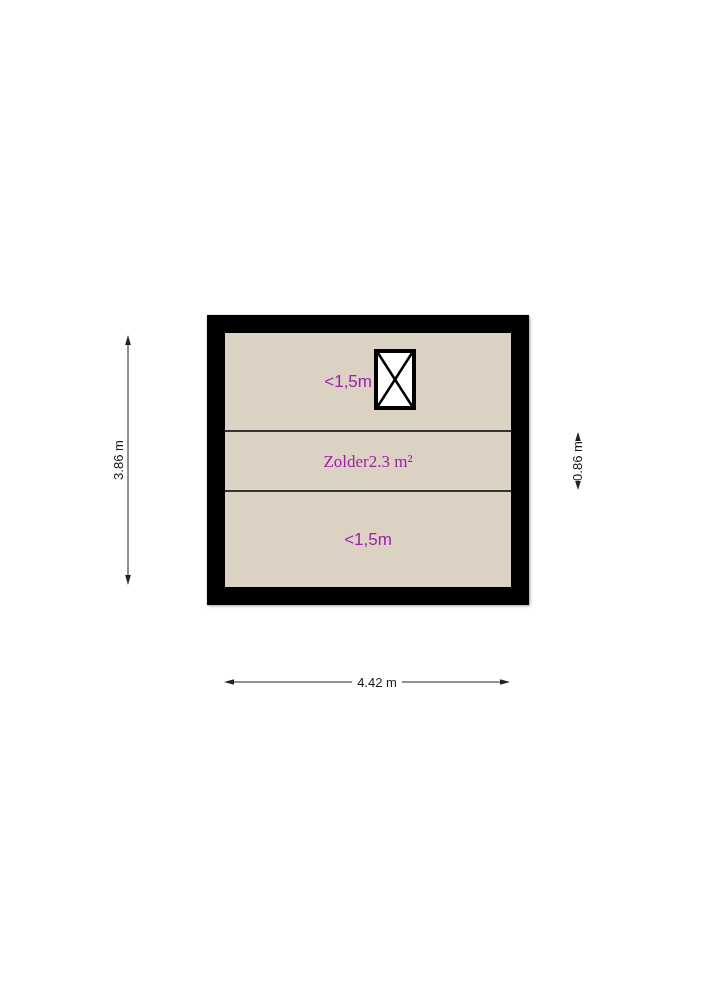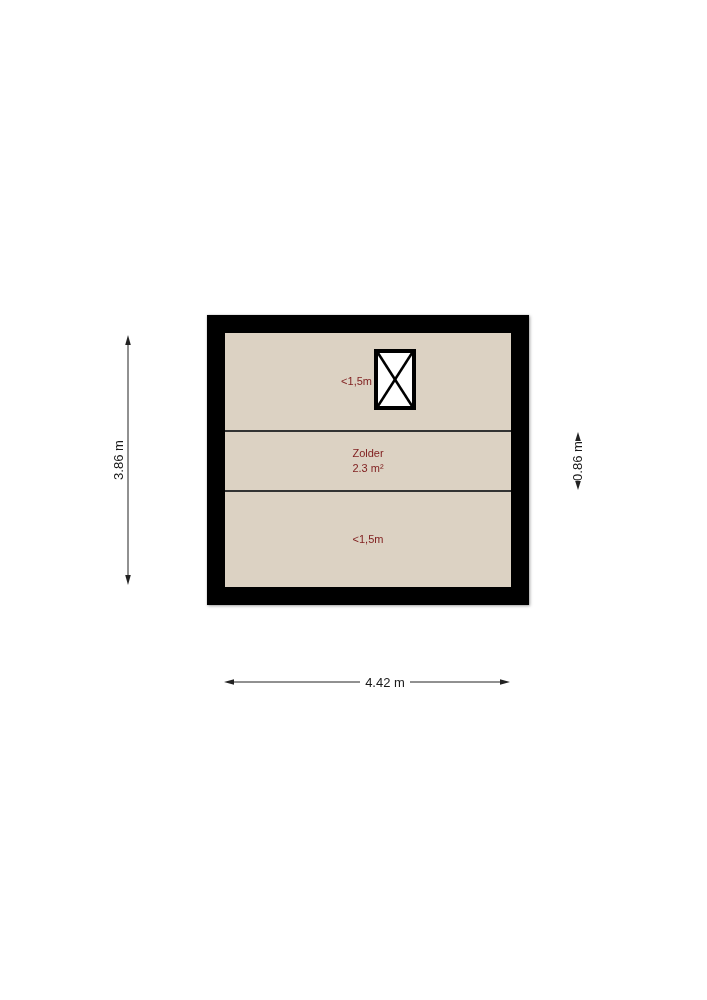--- a/index.html
+++ b/index.html
@@ -33,34 +33,35 @@
     background: #dcd2c3;
     display: flex;
     flex-direction: column;
   }
   .zone { position: relative; box-sizing: border-box; }
   .zone-top { height: 97px; }
   .divider { height: 2px; background: #333333; }
   .zone-mid {
     height: 58px;
     display: flex;
-    flex-direction: column;
+    flex-direction: row;
     align-items: center;
     justify-content: center;
+    font-family: Liberation Serif, serif;
   }
   .zone-bottom {
     flex: 1;
     display: flex;
     align-items: center;
     justify-content: center;
   }
   .room-text {
-    font-size: 11px;
+    font-size: 17px;
     line-height: 15px;
-    color: #7f1d1d;
+    color: #a21caf;
     text-align: center;
     white-space: nowrap;
   }
   .headroom-top {
     position: absolute;
     left: 0;
     top: 41px;
     width: 147px;
     text-align: right;
   }
@@ -93,21 +94,21 @@
     transform: rotate(-90deg);
   }
   .dim-label-mid-height {
     left: 538px;
     top: 453px;
     width: 80px;
     height: 16px;
     transform: rotate(-90deg);
   }
   .dim-label-width {
-    left: 360px;
+    left: 352px;
     top: 675px;
     width: 50px;
     height: 15px;
     background: #ffffff;
   }
 </style>
 </head>
 <body>
 
 <div class="canvas">

